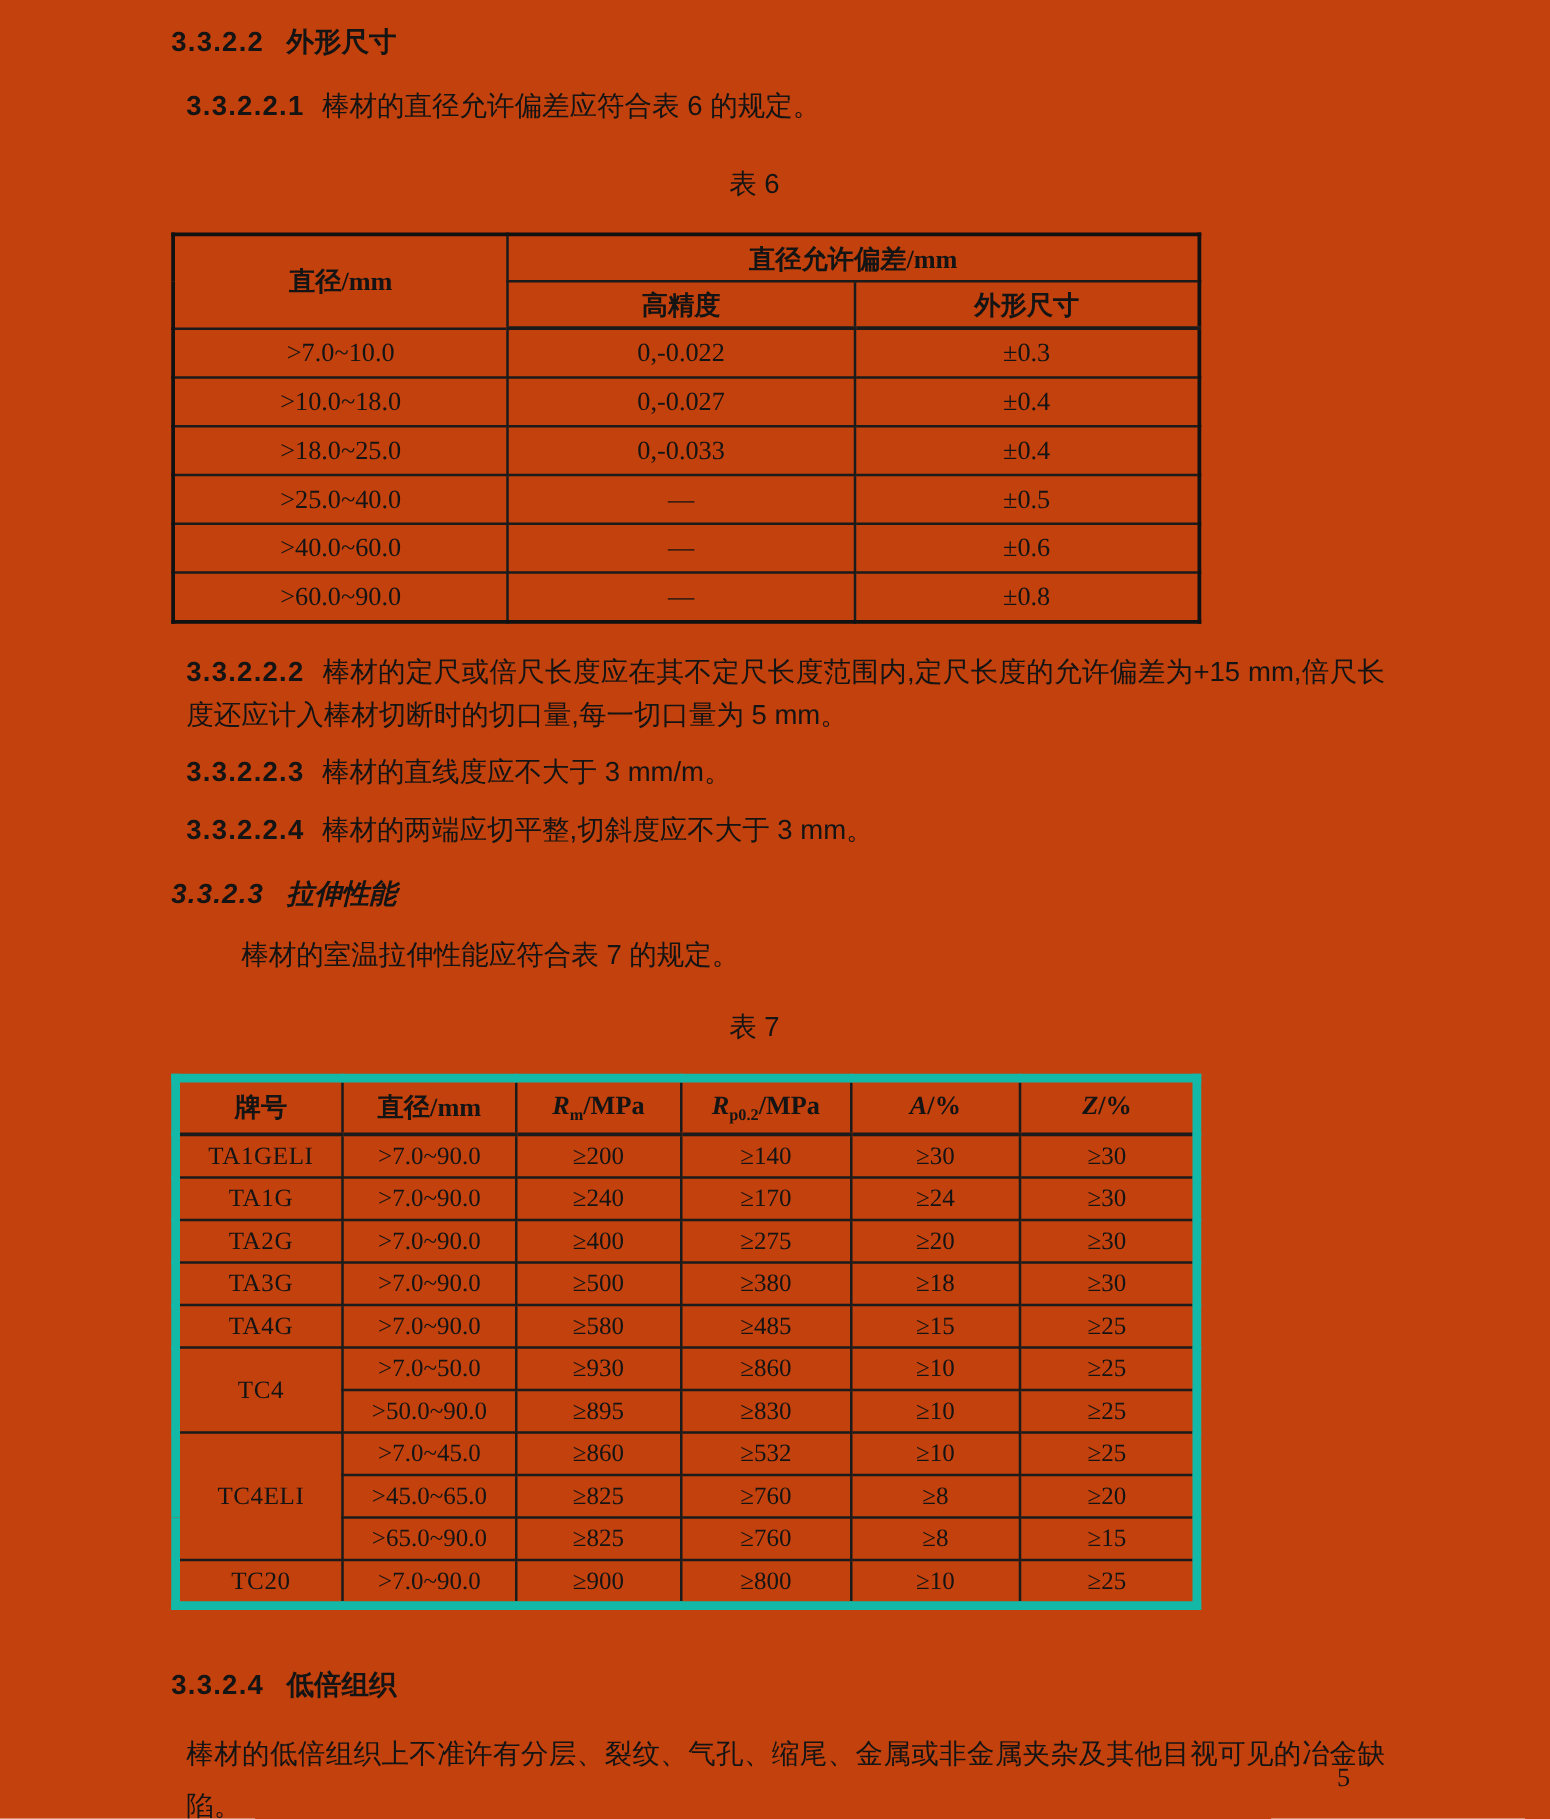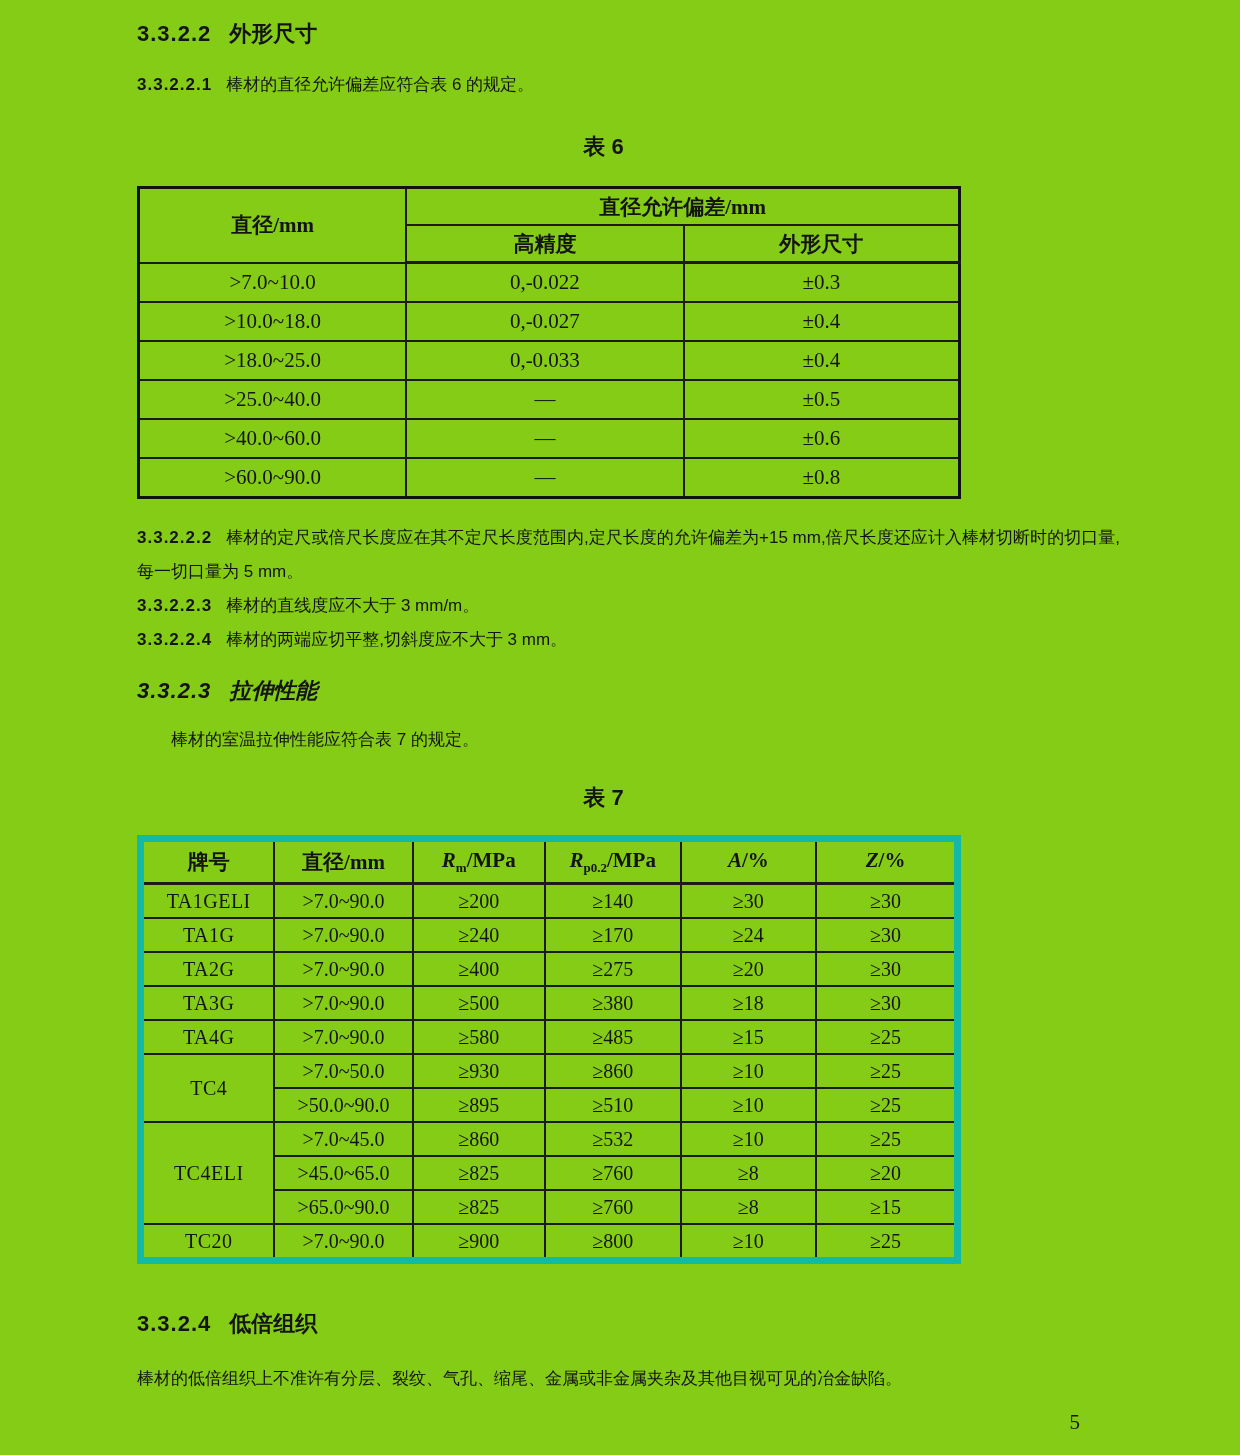--- a/index.html
+++ b/index.html
@@ -1,29 +1,29 @@
 <!DOCTYPE html>
 <html><head>
 <meta charset="utf-8">
 <style>
   html,body{margin:0;padding:0;background:#ffffff;}
   .page{
-    position:relative;width:1240px;height:1455px;margin:0 auto;background:#84cc16;
+    position:relative;width:1240px;height:1455px;margin:0 auto;background:#c2410c;
     font-family:"Liberation Sans","DejaVu Sans",sans-serif;color:#141414;
     overflow:hidden;
   }
   .content{position:absolute;left:137px;top:20px;width:983px;}
   .heading{font-size:22px;font-weight:700;margin:0;line-height:28px;}
   .heading .num{margin-right:18px;letter-spacing:1px;}
-  .clause{font-size:17px;margin:0;line-height:34px;text-align:justify;}
+  .clause{font-size:22px;margin:12px;line-height:34px;text-align:justify;}
   .clause .num{font-weight:700;margin-right:14px;letter-spacing:1px;}
   .mt20{margin-top:20px;}
   .clause-block{margin-top:22px;}
   .tcap{
-    text-align:center;font-size:22px;font-weight:700;
+    text-align:center;font-size:22px;font-weight:400;
     margin:26px 50px 22px 0;
   }
   .tcap.first{margin-top:30px;margin-bottom:24px;}
   table{
     border-collapse:collapse;table-layout:fixed;width:824px;
     font-family:"Liberation Serif","DejaVu Serif",serif;
   }
   td{
     border:2px solid #1b1b1b;text-align:center;vertical-align:middle;
     padding:0 4px;overflow:hidden;
@@ -184,21 +184,21 @@
           <td class="brand" rowspan="2">TC4</td>
           <td>&gt;7.0~50.0</td>
           <td>≥930</td>
           <td>≥860</td>
           <td>≥10</td>
           <td>≥25</td>
         </tr>
         <tr>
           <td>&gt;50.0~90.0</td>
           <td>≥895</td>
-          <td>≥510</td>
+          <td>≥830</td>
           <td>≥10</td>
           <td>≥25</td>
         </tr>
 
         <tr>
           <td class="brand" rowspan="3">TC4ELI</td>
           <td>&gt;7.0~45.0</td>
           <td>≥860</td>
           <td>≥532</td>
           <td>≥10</td>

